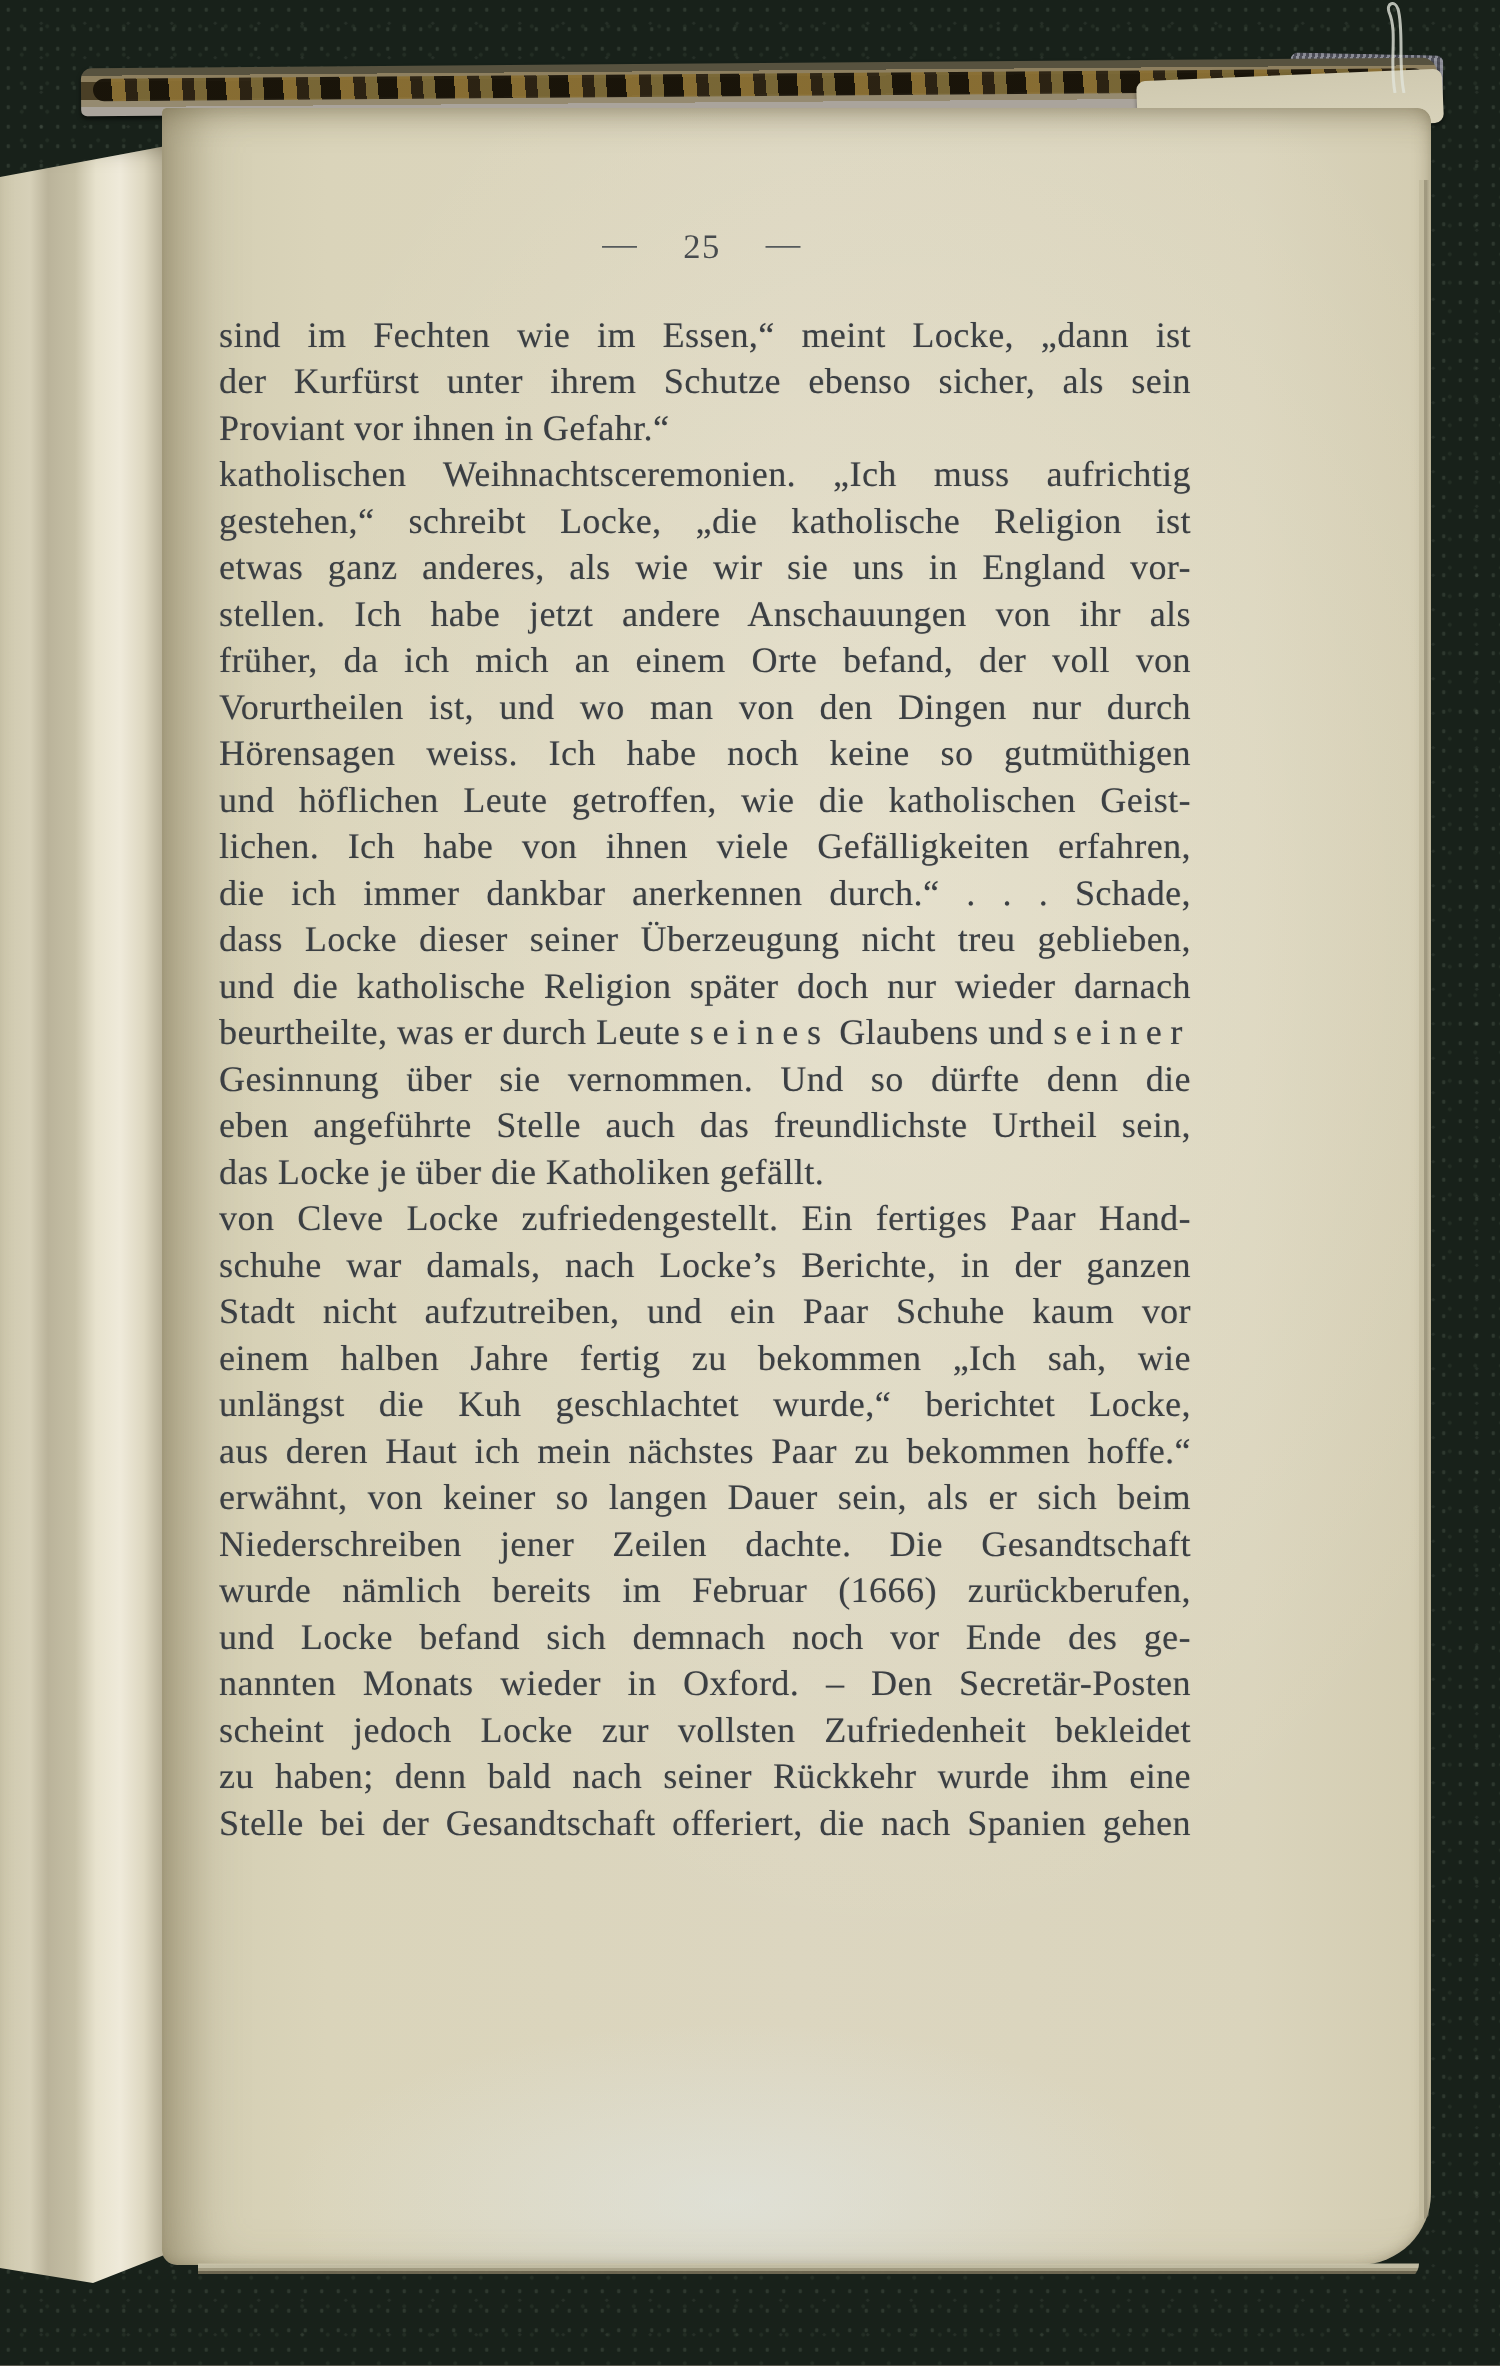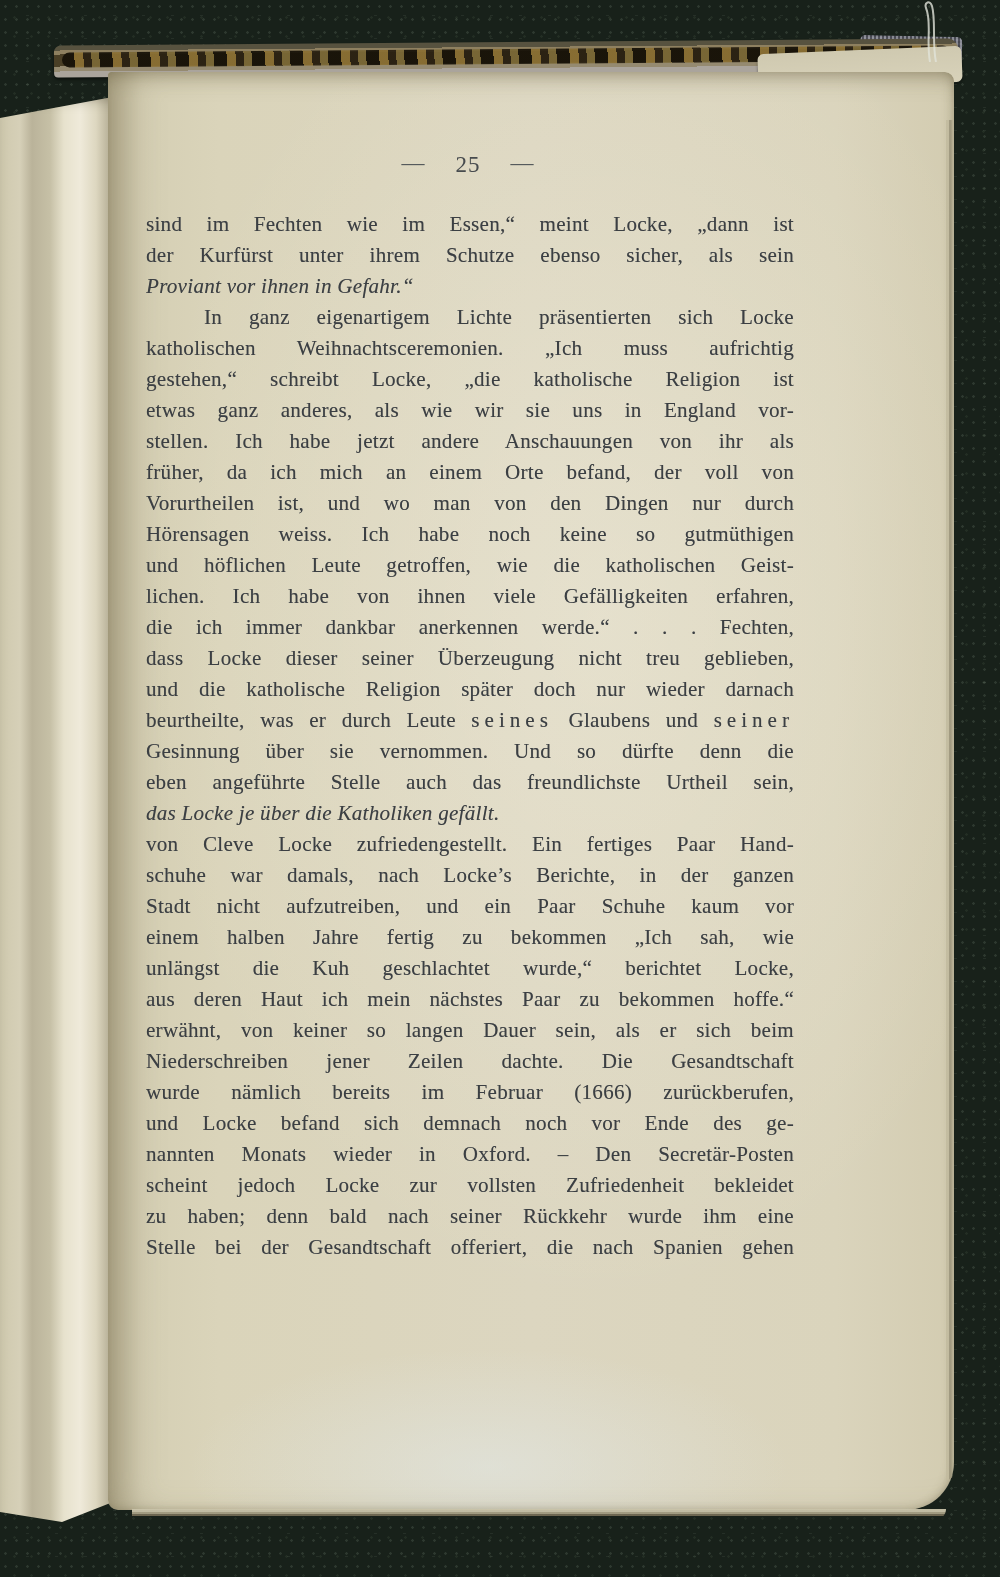--- a/index.html
+++ b/index.html
@@ -93,26 +93,26 @@
   .pagenum{
     position:absolute;left:36px;top:80px;width:648px;
     display:flex;justify-content:center;align-items:center;gap:30px;
     font-size:23px;color:#474b4e;letter-spacing:1px;
   }
   .pagenum .dash{transform:translateY(-2px);color:#555a5c;}
   
   .textblock{position:absolute;left:38px;top:137px;width:648px;}
   .line{
     height:31px;line-height:31px;overflow:hidden;
-    font-size:21px;color:var(--ink);
+    font-size:24px;color:var(--ink);
     letter-spacing:0.3px;
     text-align:justify;text-align-last:justify;
     text-shadow:0.2px 0.3px 0.6px rgba(59,63,67,.4);
   }
-  .line.nj{text-align-last:left;font-style:italic;}
+  .line.nj{text-align-last:left;}
   .line.indent{text-indent:58px;}
   .sperr{letter-spacing:0.24em;}
 </style>
 </head>
 <body>
 
 <div class="scene">
 
   <div class="under-strip"></div>
 
@@ -134,31 +134,30 @@
     <div class="pagenum">
       <span class="dash">—</span>
       <span class="num">25</span>
       <span class="dash">—</span>
     </div>
 
     <div class="textblock">
         <div class="line"><span>sind im Fechten wie im Essen,“ meint Locke, „dann ist</span></div>
         <div class="line"><span>der Kurfürst unter ihrem Schutze ebenso sicher, als sein</span></div>
         <div class="line nj"><span>Proviant vor ihnen in Gefahr.“</span></div>
-        <div class="line indent"><span>In ganz eigenartigem Lichte präsentierten sich Locke</span></div>
         <div class="line"><span>katholischen Weihnachtsceremonien. „Ich muss aufrichtig</span></div>
         <div class="line"><span>gestehen,“ schreibt Locke, „die katholische Religion ist</span></div>
         <div class="line"><span>etwas ganz anderes, als wie wir sie uns in England vor-</span></div>
         <div class="line"><span>stellen. Ich habe jetzt andere Anschauungen von ihr als</span></div>
         <div class="line"><span>früher, da ich mich an einem Orte befand, der voll von</span></div>
         <div class="line"><span>Vorurtheilen ist, und wo man von den Dingen nur durch</span></div>
         <div class="line"><span>Hörensagen weiss. Ich habe noch keine so gutmüthigen</span></div>
         <div class="line"><span>und höflichen Leute getroffen, wie die katholischen Geist-</span></div>
         <div class="line"><span>lichen. Ich habe von ihnen viele Gefälligkeiten erfahren,</span></div>
-        <div class="line"><span>die ich immer dankbar anerkennen werde.“ . . . Fechten,</span></div>
+        <div class="line"><span>die ich immer dankbar anerkennen durch.“ . . . Schade,</span></div>
         <div class="line"><span>dass Locke dieser seiner Überzeugung nicht treu geblieben,</span></div>
         <div class="line"><span>und die katholische Religion später doch nur wieder darnach</span></div>
         <div class="line"><span>beurtheilte, was er durch Leute </span><span class="sperr">seines</span><span> Glaubens und </span><span class="sperr">seiner</span></div>
         <div class="line"><span>Gesinnung über sie vernommen. Und so dürfte denn die</span></div>
         <div class="line"><span>eben angeführte Stelle auch das freundlichste Urtheil sein,</span></div>
         <div class="line nj"><span>das Locke je über die Katholiken gefällt.</span></div>
         <div class="line"><span>von Cleve Locke zufriedengestellt. Ein fertiges Paar Hand-</span></div>
         <div class="line"><span>schuhe war damals, nach Locke’s Berichte, in der ganzen</span></div>
         <div class="line"><span>Stadt nicht aufzutreiben, und ein Paar Schuhe kaum vor</span></div>
         <div class="line"><span>einem halben Jahre fertig zu bekommen „Ich sah, wie</span></div>

